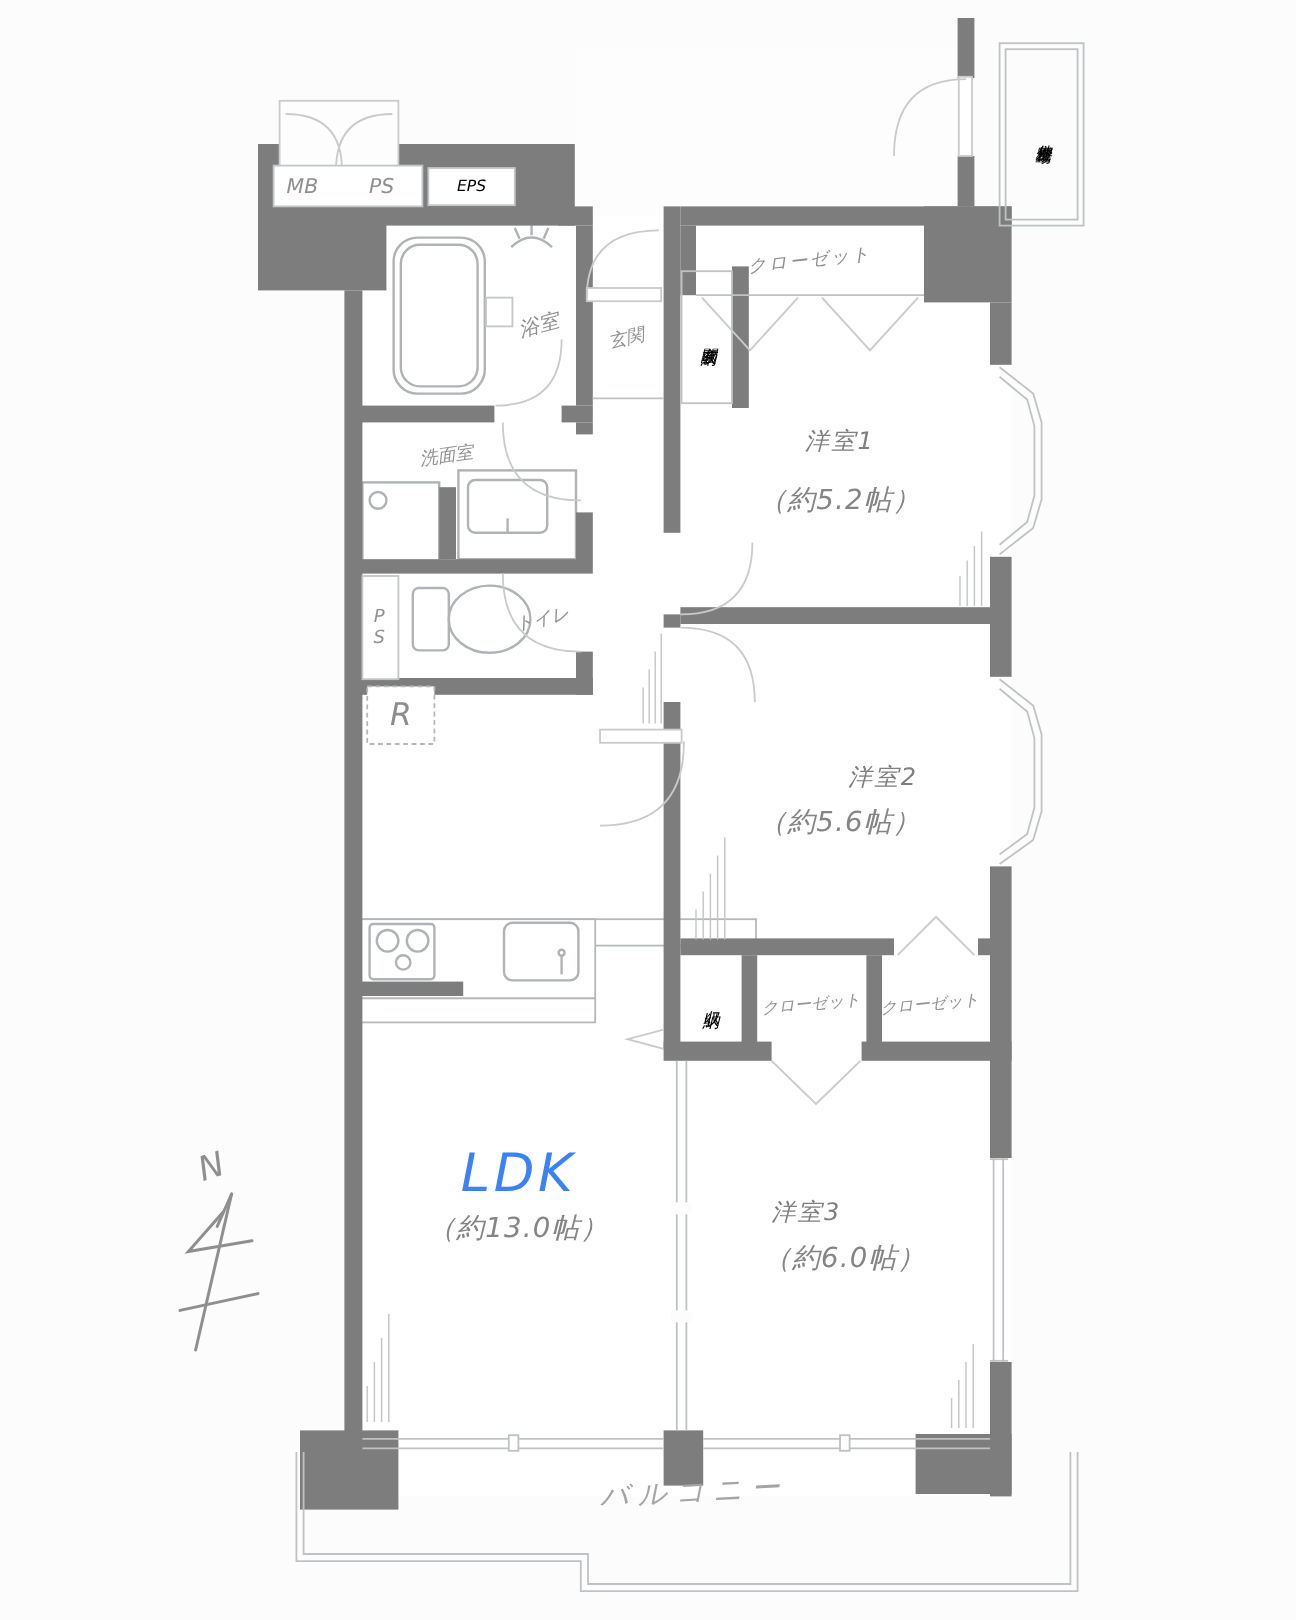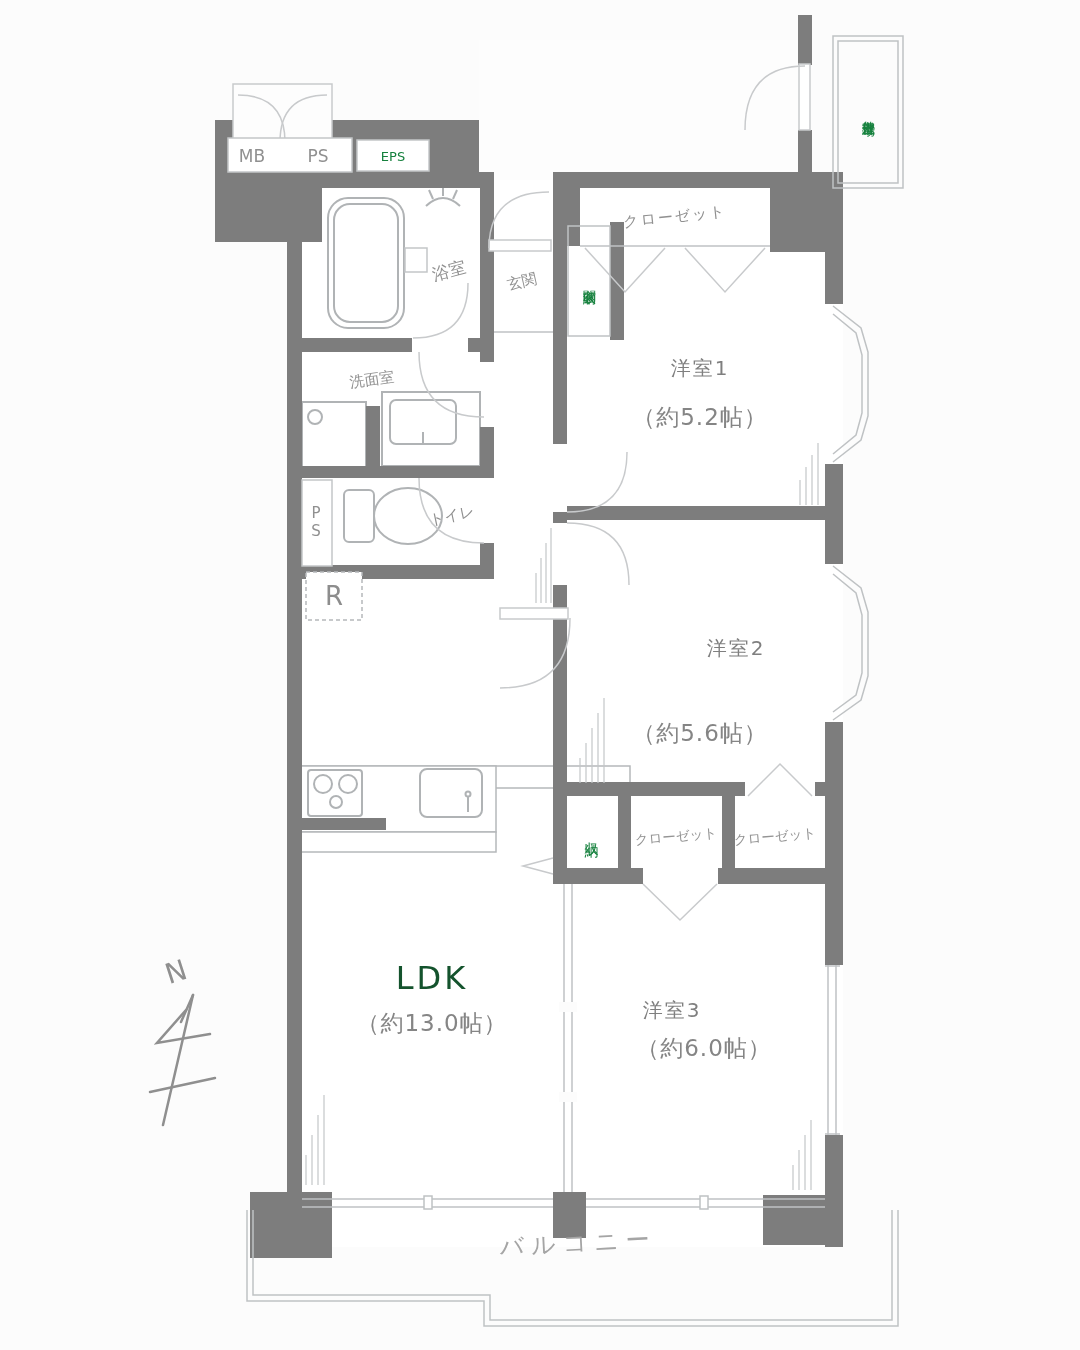--- a/index.html
+++ b/index.html
@@ -1,23 +1,23 @@
 <!DOCTYPE html>
 <html><head>
 <meta charset="utf-8">
 <style>
   html,body{margin:0;padding:0;background:#fcfcfc;}
   #stage{position:relative;width:1080px;height:1350px;background:#fcfcfc;overflow:hidden;
-         font-family:"DejaVu Sans",sans-serif;}
+         font-family:"DejaVu Sans",sans-serif;font-style:italic;}
   #plan-svg{position:absolute;left:0;top:0;}
   .lbl{position:absolute;color:#8d8d8d;white-space:nowrap;transform-origin:center;}
   .room-name{font-size:20px;color:#7f7f7f;letter-spacing:2px;}
   .room-size{font-size:23px;color:#858585;letter-spacing:1px;}
   .small{font-size:15px;color:#909090;}
-  .tiny{font-size:13px;color:#15803d;}
+  .tiny{font-size:13px;color:#000000;}
   .vert{writing-mode:vertical-rl;text-orientation:upright;letter-spacing:2px;}
   .center{transform:translate(-50%,-50%);}
 </style>
 </head>
 <body>
 
 <div id="stage">
 
 <svg id="plan-svg" width="1080" height="1350" viewBox="0 0 1080 1350">
 
@@ -230,27 +230,27 @@
 <div class="lbl center small" style="left:675px;top:217px;transform:translate(-50%,-50%) rotate(-6deg);letter-spacing:2px;">クローゼット</div>
 <div class="lbl center room-name" style="left:700px;top:368px;">洋室1</div>
 <div class="lbl center room-size" style="left:700px;top:417px;">（約5.2帖）</div>
 
 <div class="lbl center small" style="left:372px;top:380px;transform:translate(-50%,-50%) rotate(-8deg);">洗面室</div>
 <div class="lbl center small vert" style="left:316px;top:522px;transform:translate(-50%,-50%);letter-spacing:0;">PS</div>
 <div class="lbl center small" style="left:452px;top:516px;transform:translate(-50%,-50%) rotate(-12deg);">トイレ</div>
 <div class="lbl center" style="left:334px;top:596px;font-size:26px;color:#8d8d8d;">R</div>
 
 <div class="lbl center room-name" style="left:700px;top:648px;margin-left:36px;">洋室2</div>
-<div class="lbl center room-size" style="left:700px;top:685px;margin-top:48px;">（約5.6帖）</div>
+<div class="lbl center room-size" style="left:700px;top:685px;">（約5.6帖）</div>
 
 <div class="lbl center tiny vert" style="left:592px;top:833px;transform:translate(-50%,-50%);font-size:14px;">収納</div>
 <div class="lbl center" style="left:676px;top:837px;font-size:13.5px;color:#949494;transform:translate(-50%,-50%) rotate(-5deg);">クローゼット</div>
 <div class="lbl center" style="left:775px;top:837px;font-size:13.5px;color:#949494;transform:translate(-50%,-50%) rotate(-5deg);">クローゼット</div>
 
-<div class="lbl center" style="left:432px;top:978px;font-size:32px;color:#14532d;letter-spacing:3px;">LDK</div>
+<div class="lbl center" style="left:432px;top:978px;font-size:44px;color:#3b82f6;letter-spacing:3px;">LDK</div>
 <div class="lbl center room-size" style="left:432px;top:1023px;">（約13.0帖）</div>
 
 <div class="lbl center room-name" style="left:672px;top:1010px;">洋室3</div>
 <div class="lbl center room-size" style="left:704px;top:1048px;">（約6.0帖）</div>
 
 <div class="lbl center" style="left:578px;top:1243px;font-size:24px;color:#a5a5a5;letter-spacing:7px;transform:translate(-50%,-50%) rotate(-3deg);">バルコニー</div>
 
 <div class="lbl center tiny vert" style="left:868px;top:112px;transform:translate(-50%,-50%);letter-spacing:1px;">室外機置場</div>
 
 <div class="lbl center" style="left:176px;top:972px;font-size:28px;color:#8f8f8f;transform:translate(-50%,-50%) rotate(-18deg);">N</div>

